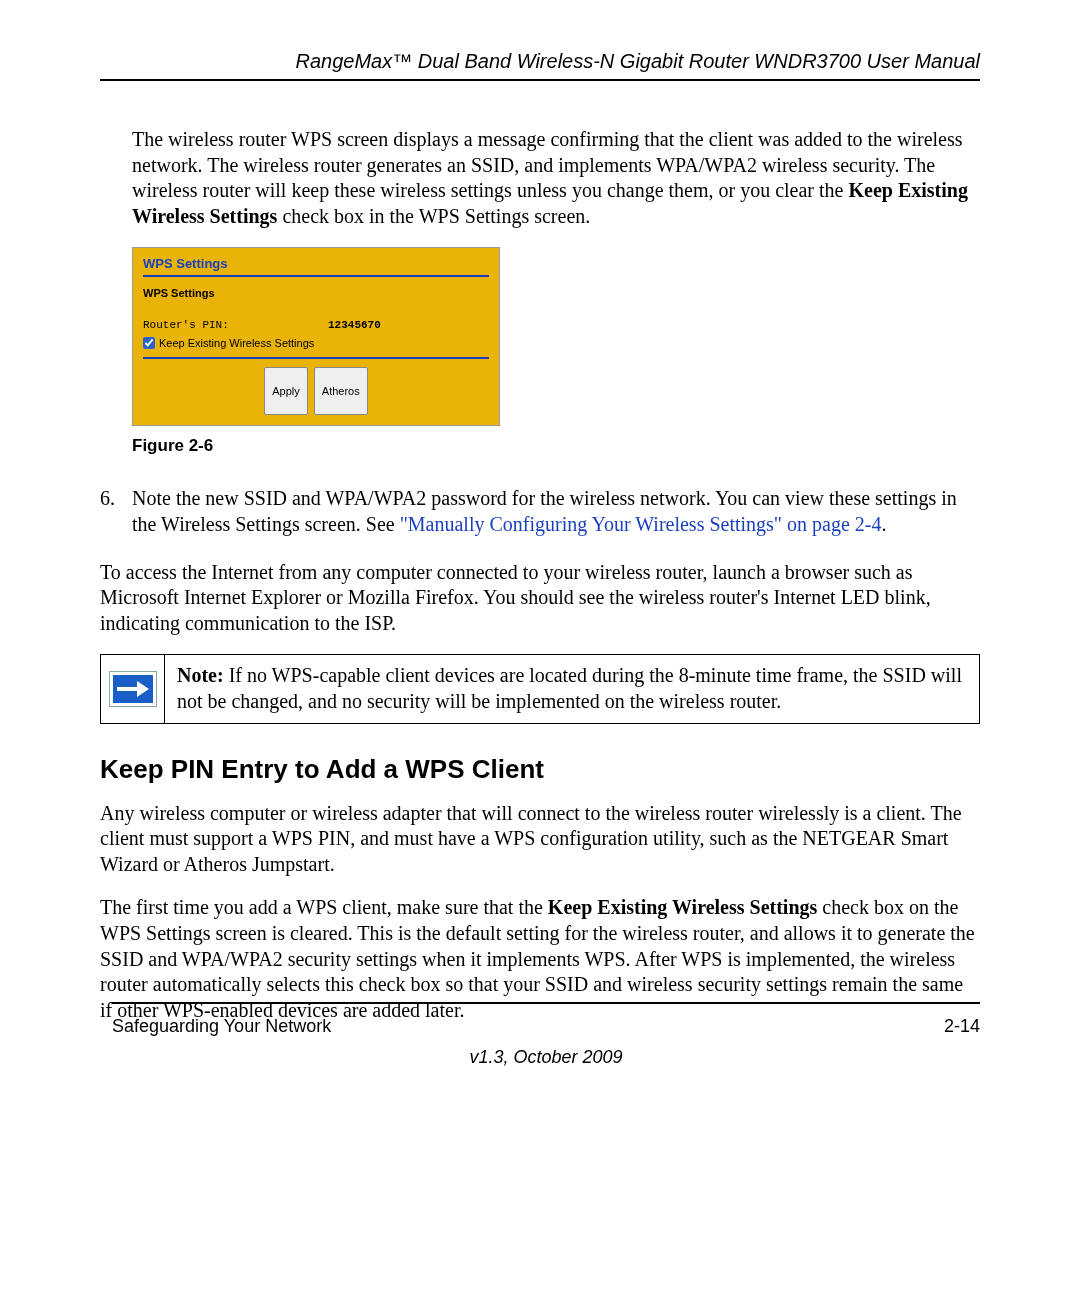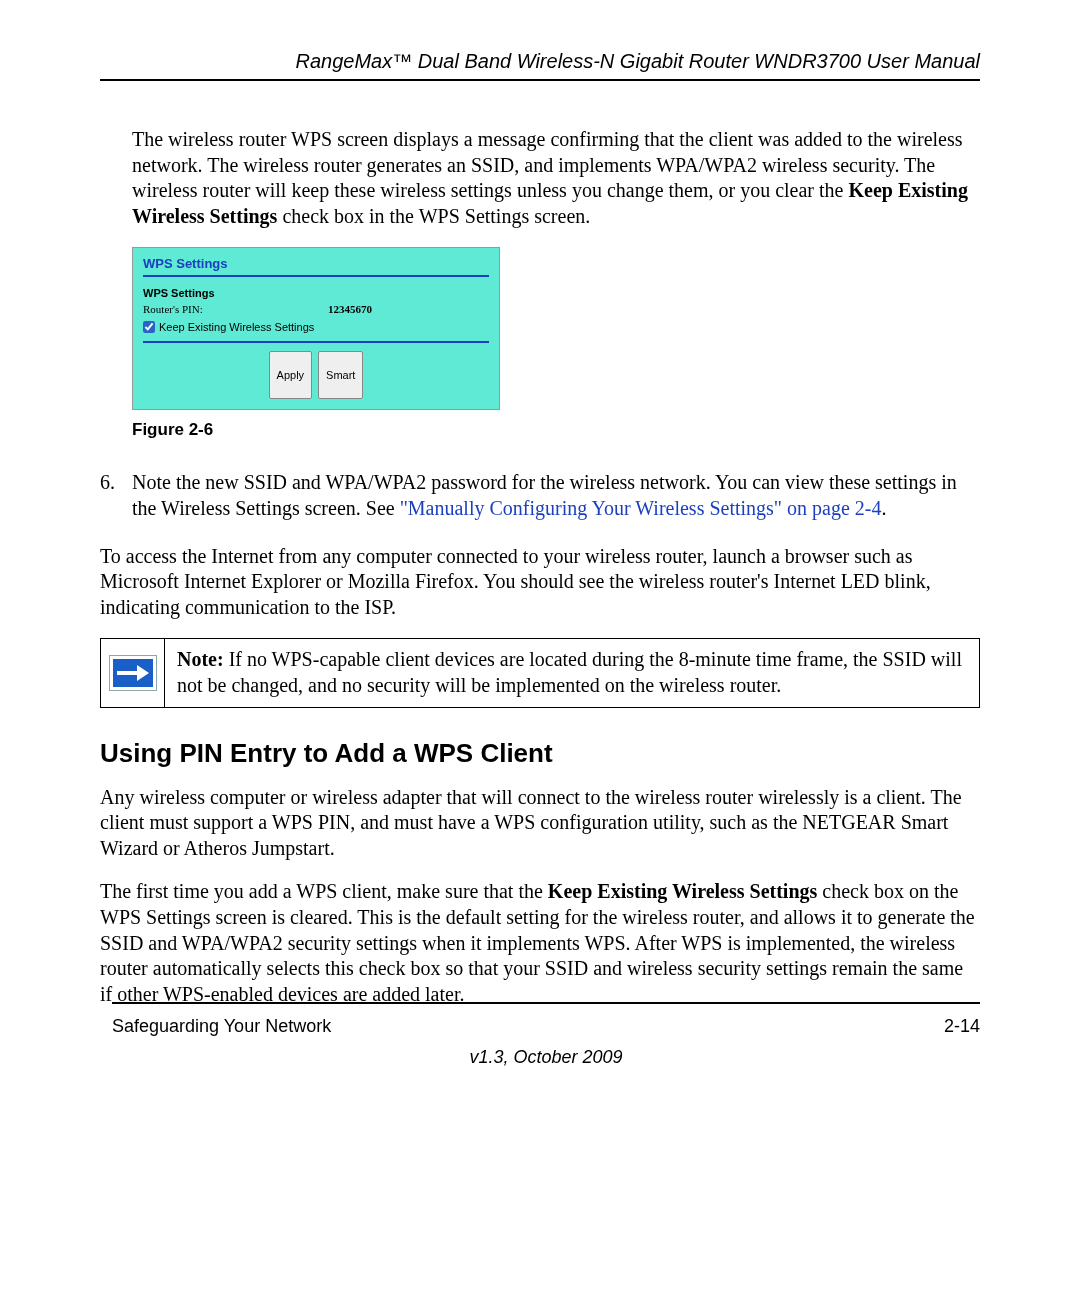--- a/index.html
+++ b/index.html
@@ -3,25 +3,25 @@
 <meta charset="utf-8">
 <style>
   * { box-sizing: border-box; margin: 0; padding: 0; }
   html, body { width: 1080px; height: 1296px; background: #fff; font-family: "Times New Roman", Times, serif; color: #000; }
   .page { position: relative; width: 1080px; height: 1108px; padding: 50px 100px 40px 100px; }
   .header-title { font-style: italic; font-size: 20px; text-align: right; margin-bottom: 6px; font-family: Arial, Helvetica, sans-serif; }
   .hr-top { border: none; border-top: 2px solid #000; margin-bottom: 46px; }
   .para { font-size: 20px; line-height: 1.28; margin-left: 32px; margin-bottom: 18px; }
   .para-full { font-size: 20px; line-height: 1.28; margin-bottom: 18px; }
   .bold { font-weight: bold; }
-  .figure-img { margin-left: 32px; width: 368px; border: 1px solid #999; background: #5eead4; padding: 8px 10px 10px 10px; margin-bottom: 10px; }
+  .figure-img { margin-left: 32px; width: 368px; border: 1px solid #999; background: #eab308; padding: 8px 10px 10px 10px; margin-bottom: 10px; }
   .fig-title { color: #1a3fbf; font-weight: bold; font-family: Arial, sans-serif; font-size: 13px; margin-bottom: 4px; }
   .fig-hr { border: none; border-top: 2px solid #1a3fbf; }
   .fig-sub { font-family: Arial, sans-serif; font-size: 11px; font-weight: bold; margin-top: 10px; }
-  .fig-row { display: flex; font-family: Liberation Serif, serif; font-size: 11px; margin-top: 4px; }
+  .fig-row { display: flex; font-family: Liberation Mono, monospace; font-size: 11px; margin-top: 20px; }
   .fig-row .lbl { width: 185px; }
   .fig-row .val { font-weight: bold; }
   .fig-cb { font-family: Arial, sans-serif; font-size: 11px; margin-top: 6px; display: flex; align-items: center; gap: 4px; }
   .fig-cb input { width: 12px; height: 12px; accent-color: #2a63c8; }
   .fig-hr2 { border: none; border-top: 2px solid #1a3fbf; margin-top: 8px; margin-bottom: 8px; }
   .fig-btns { text-align: center; }
   .fig-btns button { font-family: Arial, sans-serif; font-size: 11px; padding: 17px 7px; background: #efefef; border: 1px solid #888; border-radius: 2px; margin: 0 1px; }
   .figure-caption { font-family: Arial, Helvetica, sans-serif; font-weight: bold; font-size: 17px; margin-left: 32px; margin-bottom: 30px; }
   .list-item { display: flex; font-size: 20px; line-height: 1.28; margin-bottom: 22px; }
   .list-num { width: 32px; flex-shrink: 0; }
@@ -58,21 +58,21 @@
       <span class="lbl">Router's PIN:</span>
       <span class="val">12345670</span>
     </div>
     <div class="fig-cb">
       <input type="checkbox" checked="" style="">
       <span>Keep Existing Wireless Settings</span>
     </div>
     <hr class="fig-hr2">
     <div class="fig-btns">
       <button>Apply</button>
-      <button>Smart</button>
+      <button>Atheros</button>
     </div>
   </div>
   <div class="figure-caption">Figure 2-6</div>
 
   <div class="list-item">
     <div class="list-num">6.</div>
     <div class="list-body">
       <span>Note the new SSID and WPA/WPA2 password for the wireless network. You can view these settings in the Wireless Settings screen. See </span><span class="link">"Manually Configuring Your Wireless Settings" on page 2-4</span><span>.</span>
     </div>
   </div>
@@ -85,21 +85,21 @@
         <svg viewBox="0 0 36 20">
           <path d="M2 8 L22 8 L22 2 L34 10 L22 18 L22 12 L2 12 Z" fill="#fff"></path>
         </svg>
       </div>
     </div>
     <div class="note-text">
       <span class="bold">Note:</span><span> If no WPS-capable client devices are located during the 8-minute time frame, the SSID will not be changed, and no security will be implemented on the wireless router.</span>
     </div>
   </div>
 
-  <h2 class="h2">Using PIN Entry to Add a WPS Client</h2>
+  <h2 class="h2">Keep PIN Entry to Add a WPS Client</h2>
 
   <p class="para-full">Any wireless computer or wireless adapter that will connect to the wireless router wirelessly is a client. The client must support a WPS PIN, and must have a WPS configuration utility, such as the NETGEAR Smart Wizard or Atheros Jumpstart.</p>
 
   <p class="para-full">
     <span>The first time you add a WPS client, make sure that the </span><span class="bold">Keep Existing Wireless Settings</span><span> check box on the WPS Settings screen is cleared. This is the default setting for the wireless router, and allows it to generate the SSID and WPA/WPA2 security settings when it implements WPS. After WPS is implemented, the wireless router automatically selects this check box so that your SSID and wireless security settings remain the same if other WPS-enabled devices are added later.</span>
   </p>
 
   <div class="footer">
     <hr class="hr-bot">
     <div class="footer-row">

